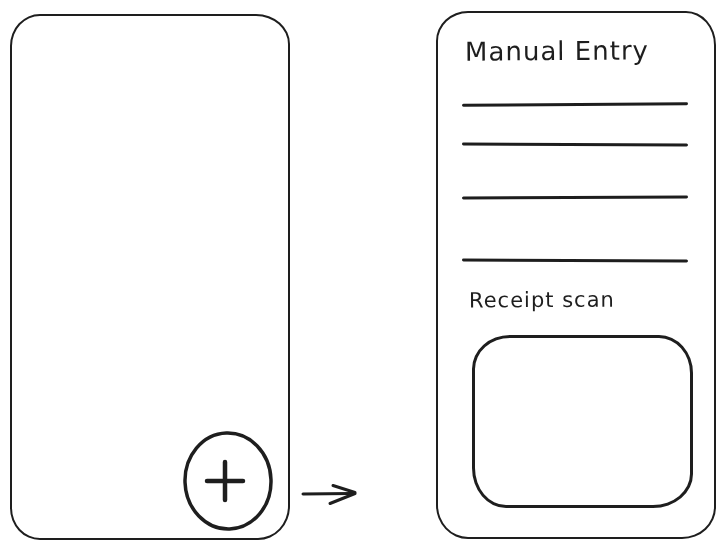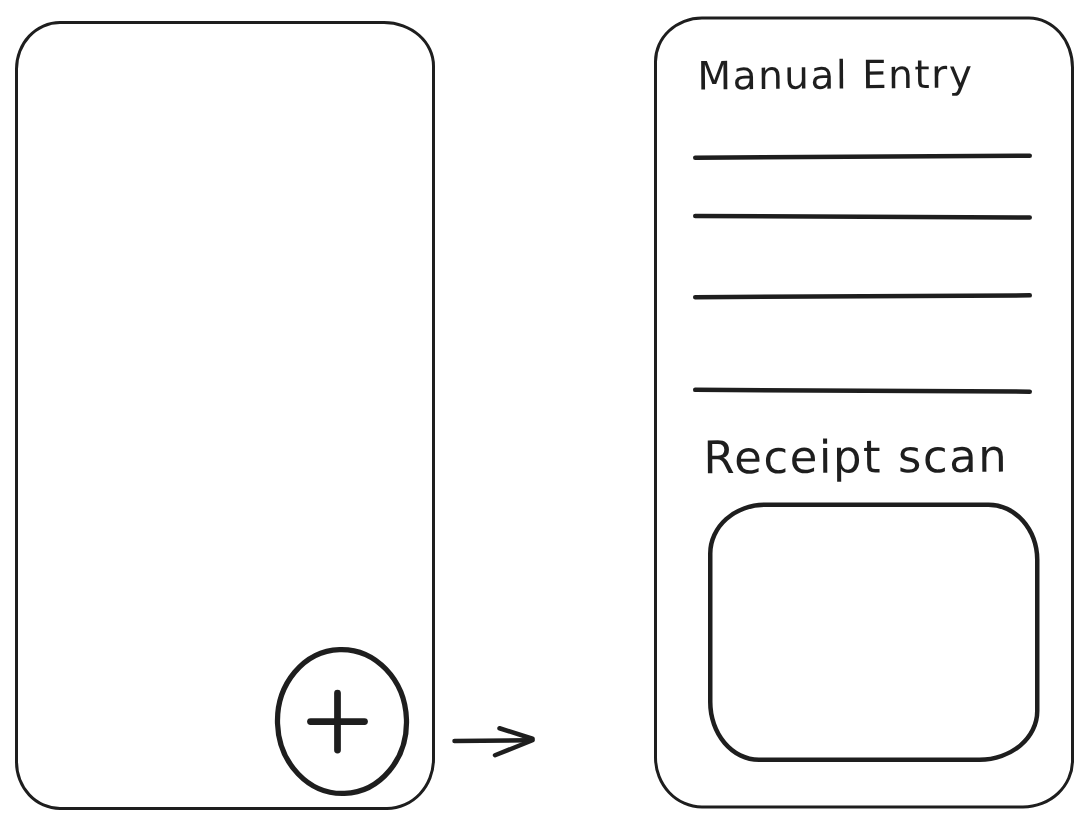--- a/index.html
+++ b/index.html
@@ -80,21 +80,21 @@
     border-radius: 2px;
   }
   .field-line.f1 { top: 103px; transform: rotate(-0.35deg); }
   .field-line.f2 { top: 143px; transform: rotate(0.25deg); }
   .field-line.f3 { top: 196px; transform: rotate(-0.3deg); }
   .field-line.f4 { top: 259px; transform: rotate(0.3deg); }
   .receipt-scan-label {
     position: absolute;
     left: 469px;
     top: 288px;
-    font-size: 30px;
+    font-size: 21px;
     font-weight: 500;
     letter-spacing: 1px;
     color: #1e1e1e;
     white-space: nowrap;
     transform: rotate(-0.3deg);
   }
   .receipt-box {
     position: absolute;
     left: 472px;
     top: 335px;

